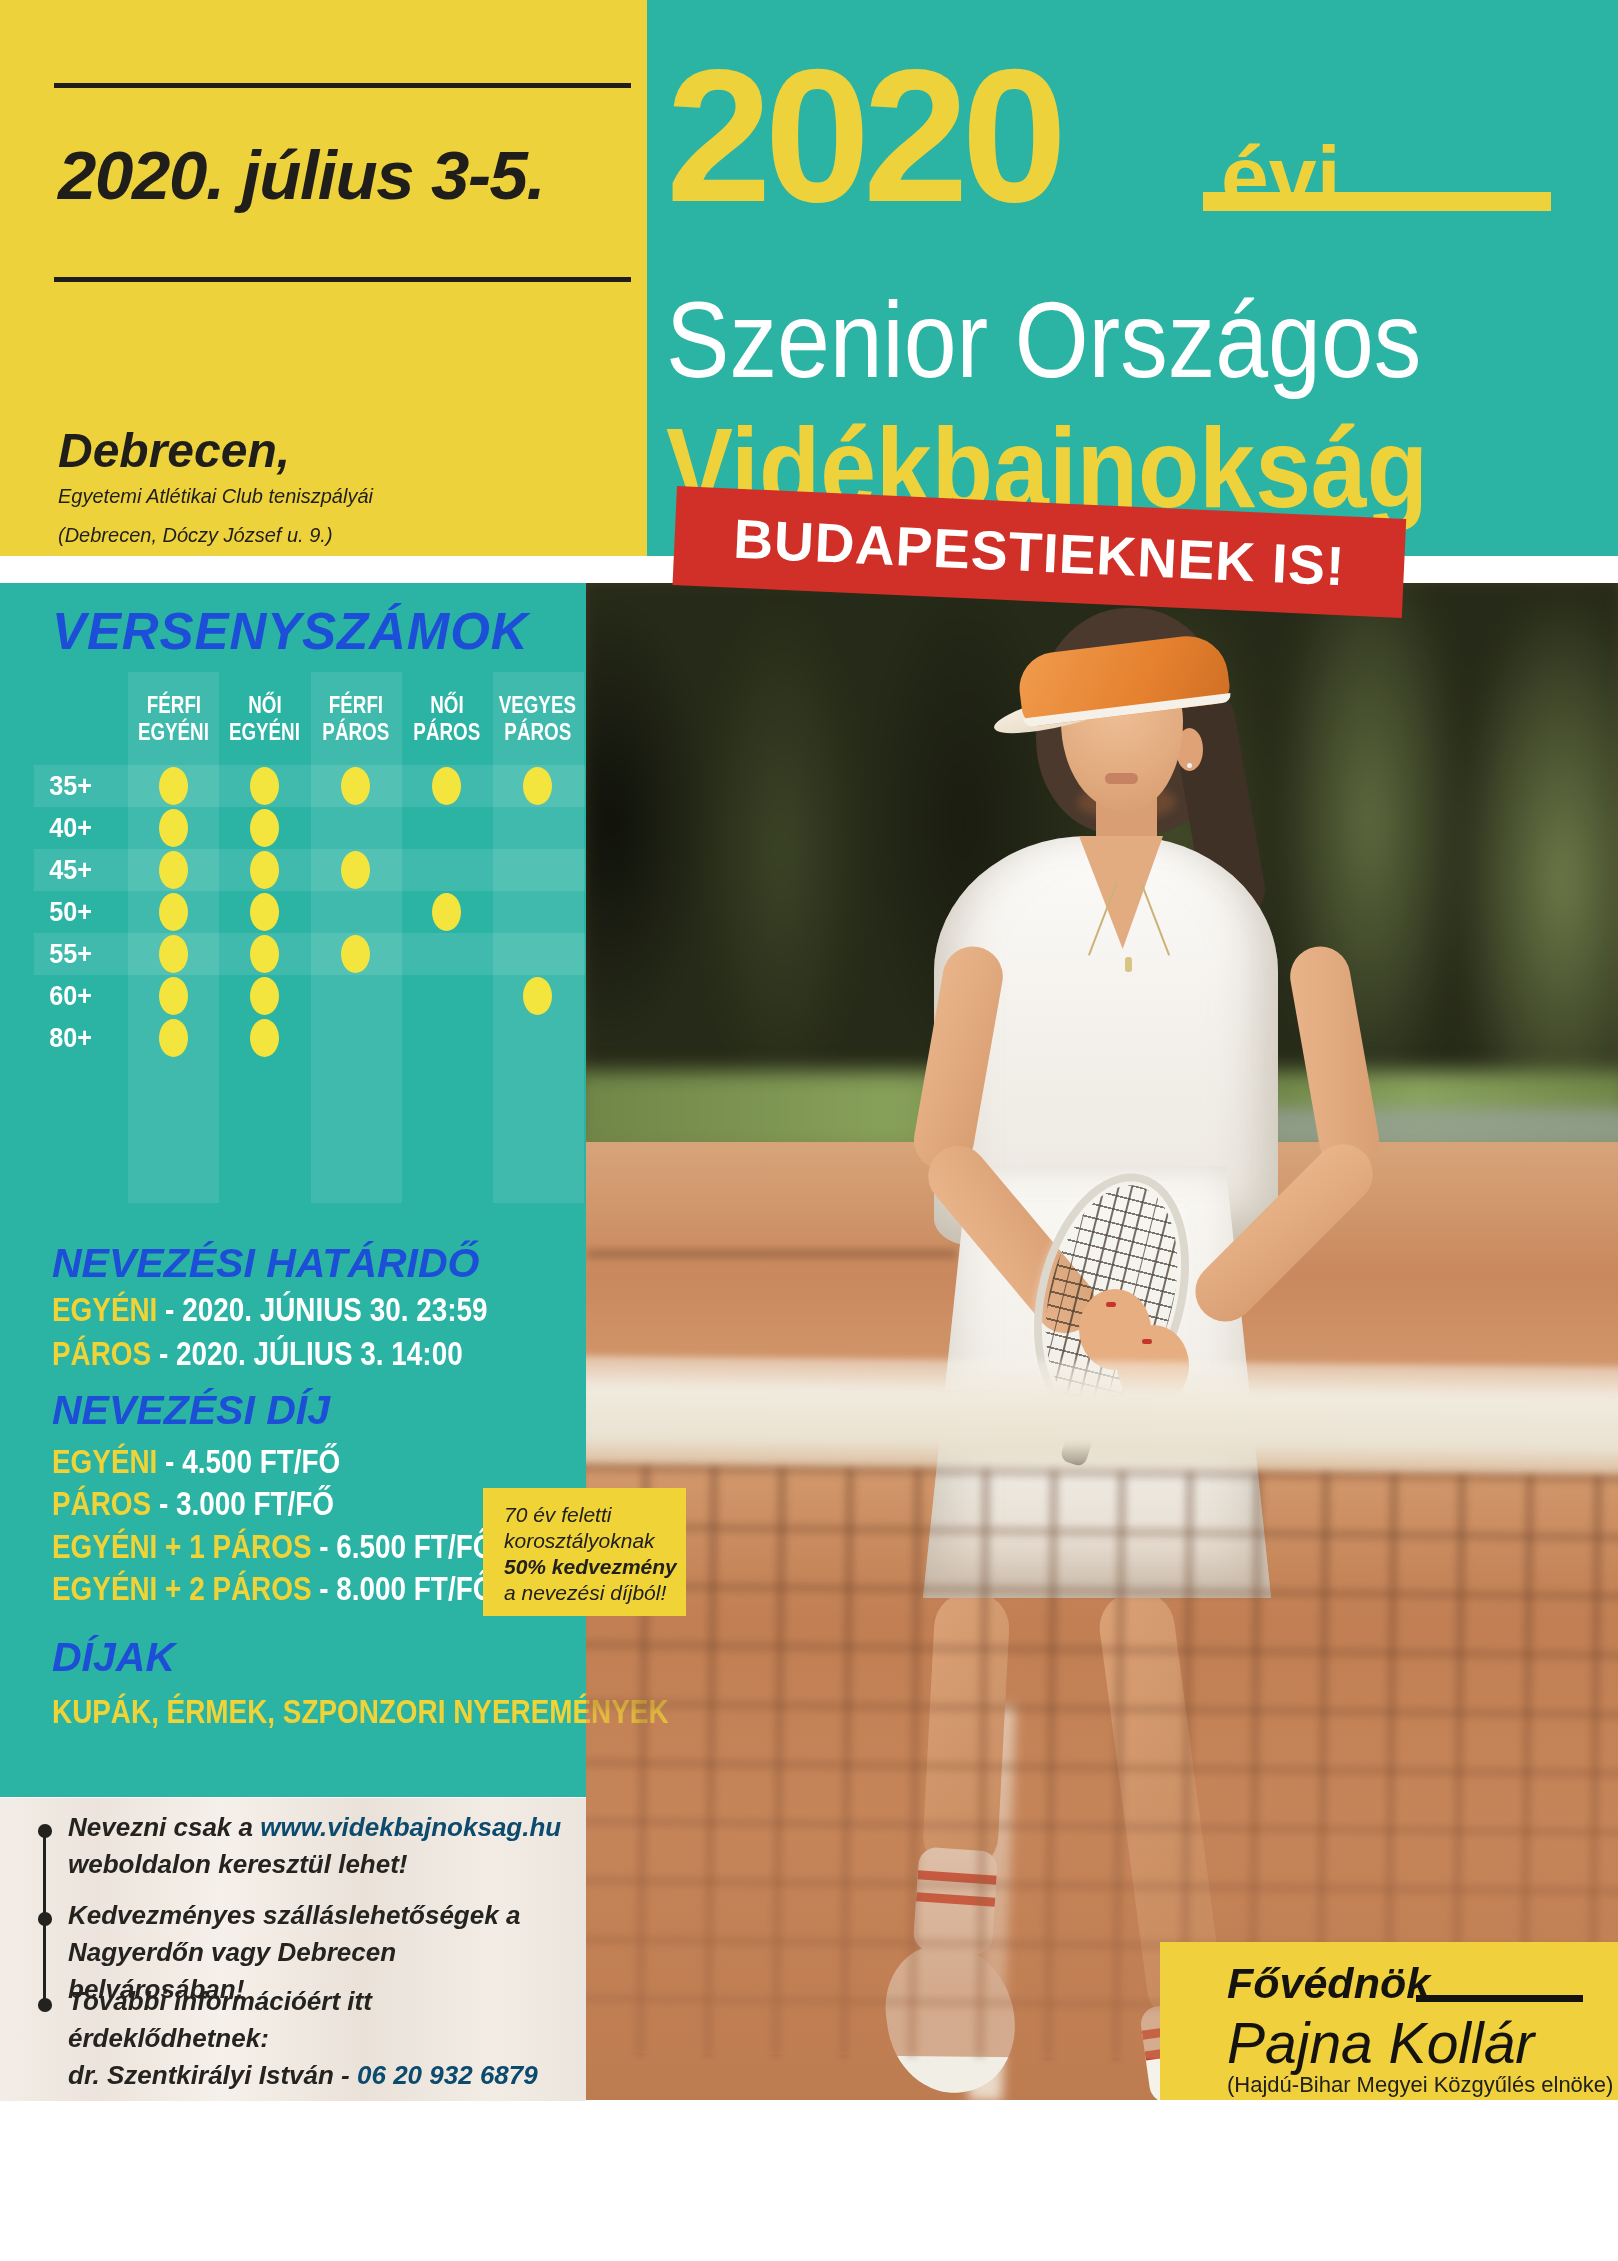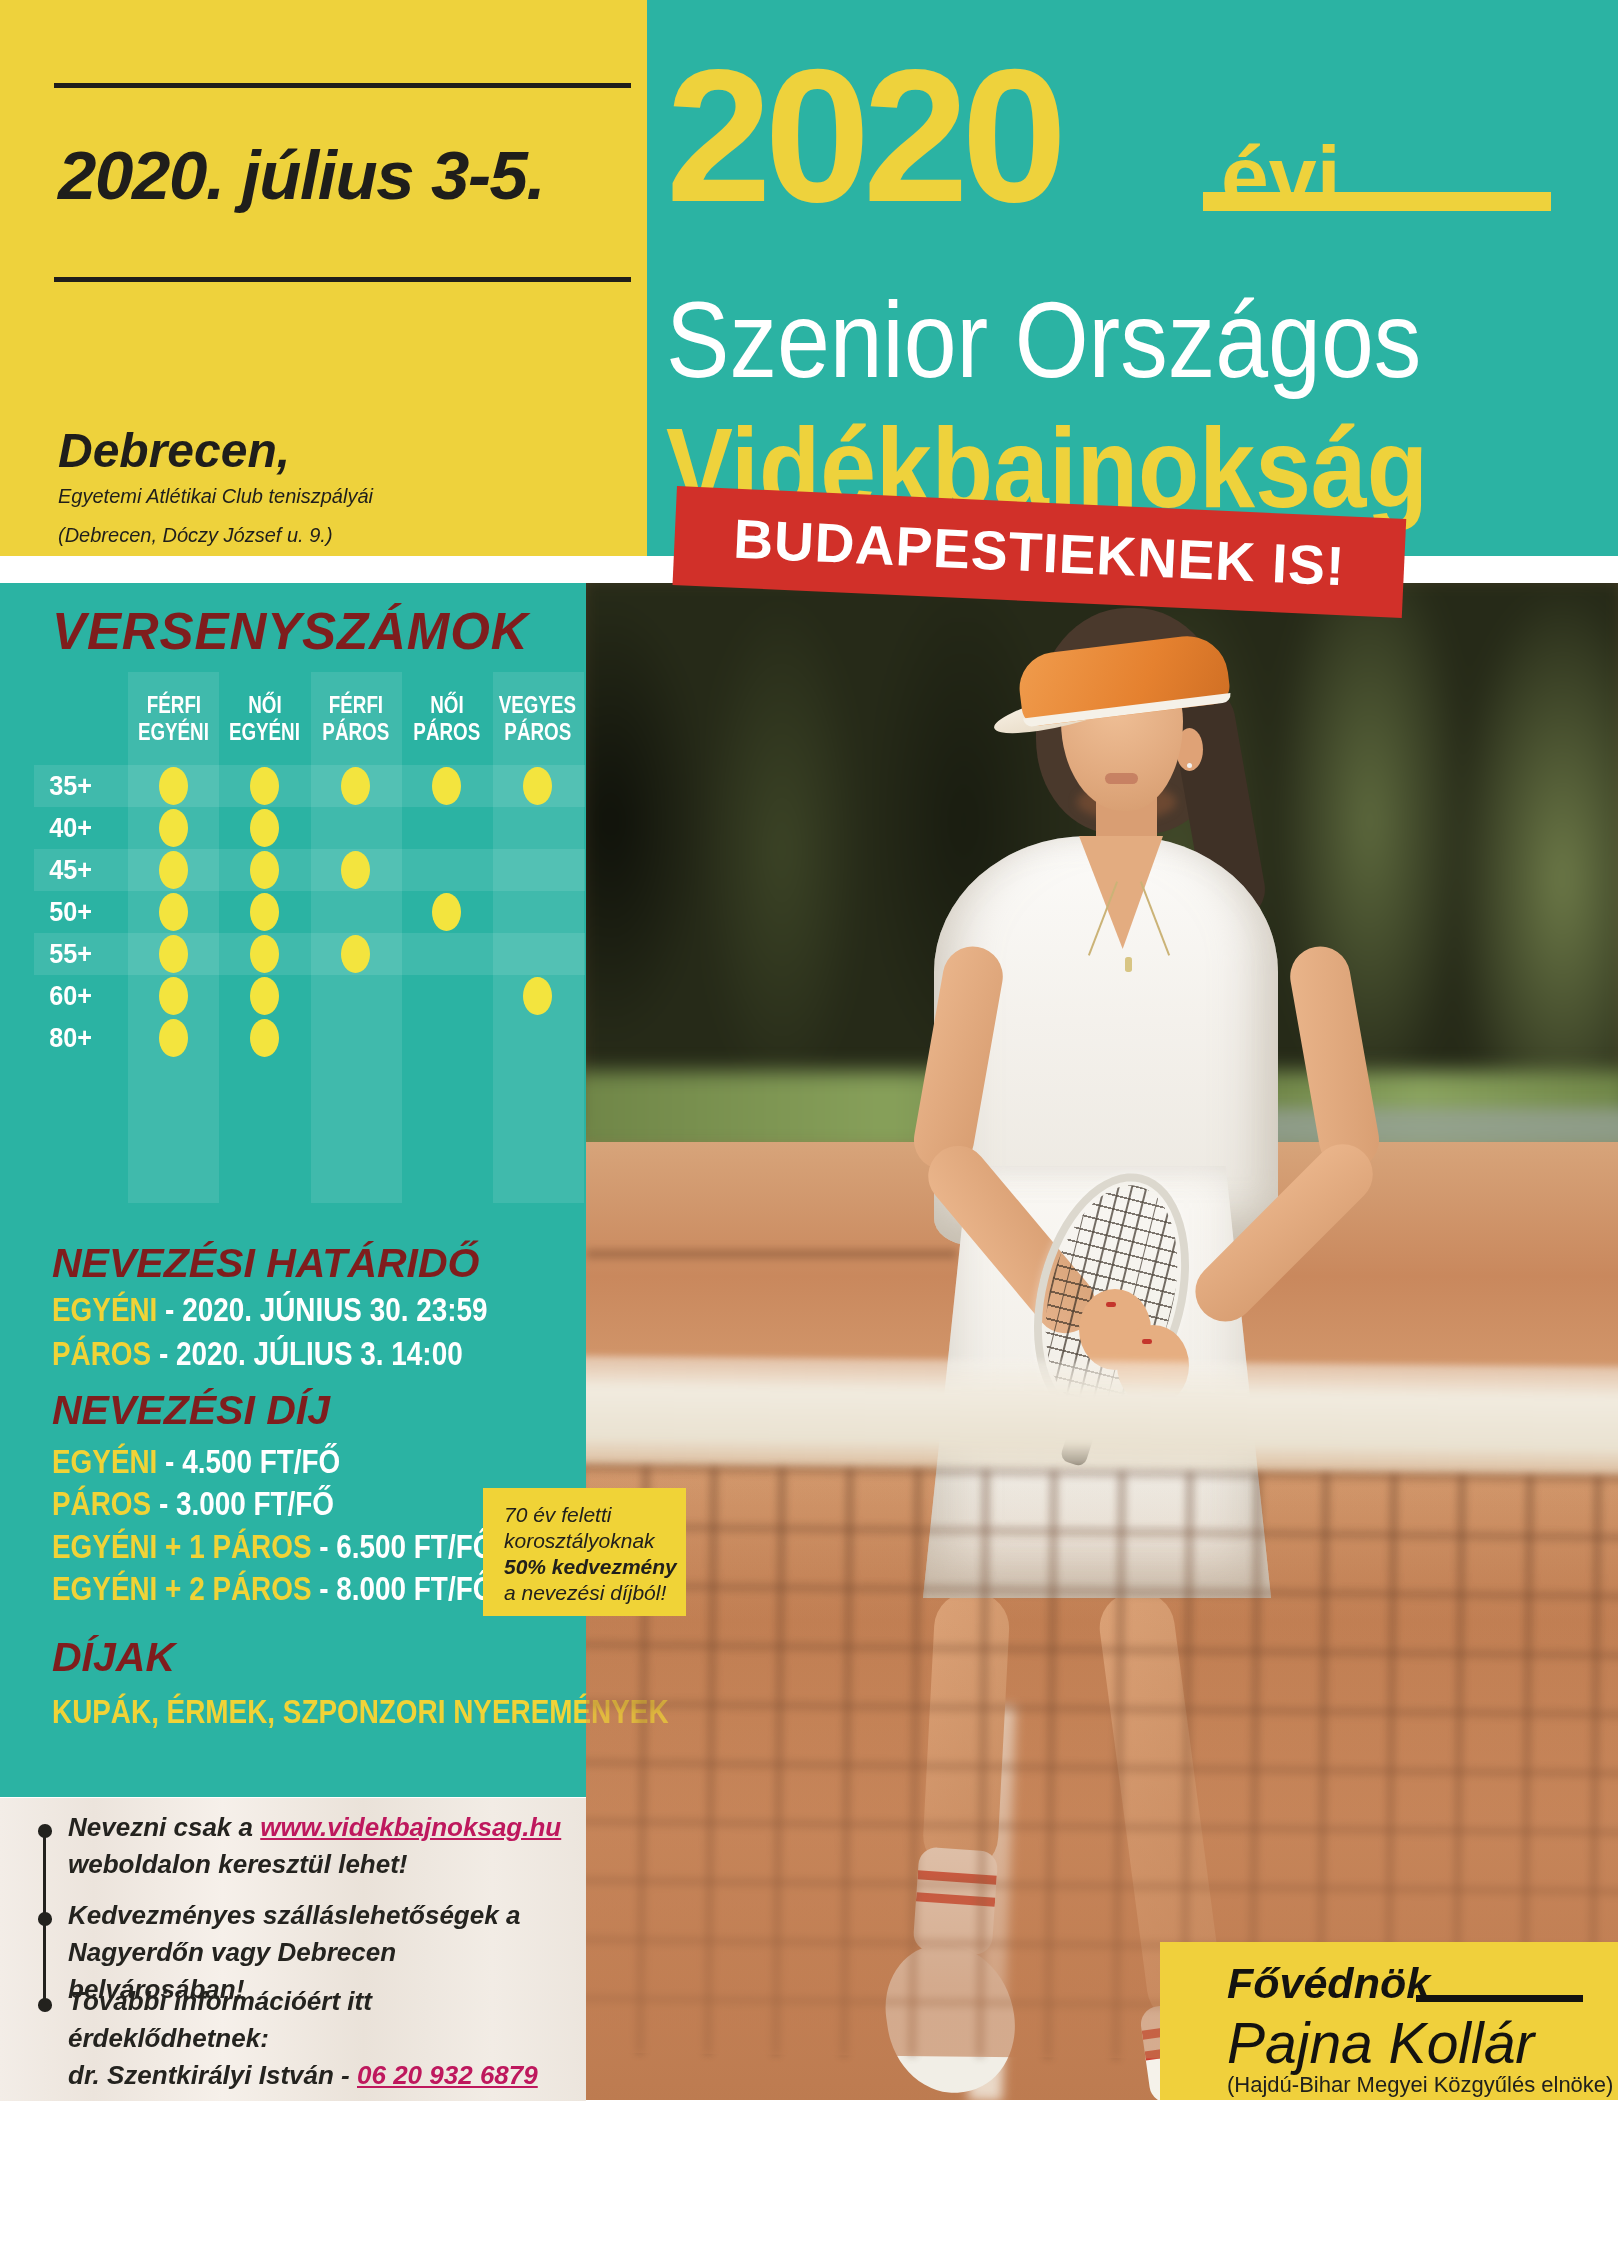--- a/index.html
+++ b/index.html
@@ -17,21 +17,21 @@
   #title-suffix{left:1221px;top:127px;font-size:86px;font-weight:800;color:#eed23c;}
   #title-underline{left:1203px;top:192px;width:348px;height:19px;background:#eed23c;}
   #title-line1{left:666px;top:277px;font-size:108px;font-weight:400;color:#ffffff;transform:scaleX(.88);transform-origin:left;white-space:nowrap;}
   #title-line2{left:666px;top:402px;font-size:114px;font-weight:800;color:#eed23c;transform:scaleX(.88);transform-origin:left;white-space:nowrap;}
   #white-band{left:0;top:556px;width:1619px;height:27px;background:#ffffff;}
   #red-banner{left:677px;top:486px;width:730px;height:99px;background:#d13029;transform:rotate(2.6deg);transform-origin:left top;z-index:12;
               display:flex;align-items:center;justify-content:center;}
   #red-banner span{color:#fff;font-size:55px;font-weight:800;letter-spacing:0.9px;white-space:nowrap;}
   
   #left-col{left:0;top:583px;width:586px;height:1214px;background:#2bb3a3;}
-  .h-ital{font-weight:800;font-style:italic;color:#7f1d1d;}
+  .h-ital{font-weight:800;font-style:italic;color:#1d4ed8;}
   #events-heading{left:52px;top:602px;font-size:51px;letter-spacing:0.9px;}
   #events-table{left:34px;top:672px;width:551px;}
   .col-stripe{position:absolute;top:0;width:91px;height:531px;background:rgba(255,255,255,.10);}
   .t-row{position:relative;display:flex;height:42px;}
   .t-row.alt{background:rgba(255,255,255,.10);}
   .t-head{height:93px;}
   .t-label{width:94px;display:flex;align-items:center;padding-left:17px;box-sizing:border-box;
            color:#fff;font-size:28px;font-weight:800;transform:scaleX(.9);transform-origin:left;}
   .t-cell{width:91px;display:flex;align-items:center;justify-content:center;}
   .t-hcell{width:91px;display:flex;flex-direction:column;align-items:center;justify-content:center;
@@ -42,21 +42,21 @@
   .cond-line{left:52px;font-size:34px;font-weight:800;white-space:nowrap;transform:scaleX(.82);transform-origin:left;}
   .cond-line .lab{color:#f0d337;}
   .cond-line .val{color:#ffffff;}
   #prizes-line{color:#f0d337;}
   
   #notes-panel{left:0;top:1798px;width:586px;height:303px;
      background:linear-gradient(90deg,#f3ede7 0%,#ece4dc 16%,#f6f0ea 38%,#eae2d9 62%,#f2ece5 84%,#ece5dd 100%);}
   #notes-rail{left:43px;top:1831px;width:2.7px;height:177px;background:#23221e;z-index:3;}
   .n-dot{width:13.6px;height:13.6px;border-radius:50%;background:#23221e;left:38px;z-index:4;}
   .note{left:68px;width:507px;font-style:italic;font-weight:600;font-size:26px;line-height:37px;color:#24231f;z-index:4;}
-  .note .g{color:#be185d;font-weight:800;text-decoration:underline;}
+  .note .g{color:#0c4a6e;font-weight:800;}
   
   #photo{left:586px;top:583px;width:1033px;height:1517px;background:#c08255;overflow:hidden;}
   #photo .abs{position:absolute;}
   #forest{left:-18px;top:-18px;width:1069px;height:570px;background-color:#262a18;filter:blur(12.7px);
     background-image:
       radial-gradient(ellipse 136px 317px at 4% 45%,#0f110a 0%,rgba(15,17,10,0) 70%),
       radial-gradient(ellipse 118px 362px at 20% 50%,#3c4426 0%,rgba(60,68,38,0) 70%),
       radial-gradient(ellipse 136px 362px at 37% 45%,#191c10 0%,rgba(25,28,16,0) 70%),
       radial-gradient(ellipse 145px 407px at 57% 50%,#434b2a 0%,rgba(67,75,42,0) 70%),
       radial-gradient(ellipse 136px 407px at 75% 45%,#5e6a3e 0%,rgba(94,106,62,0) 72%),

